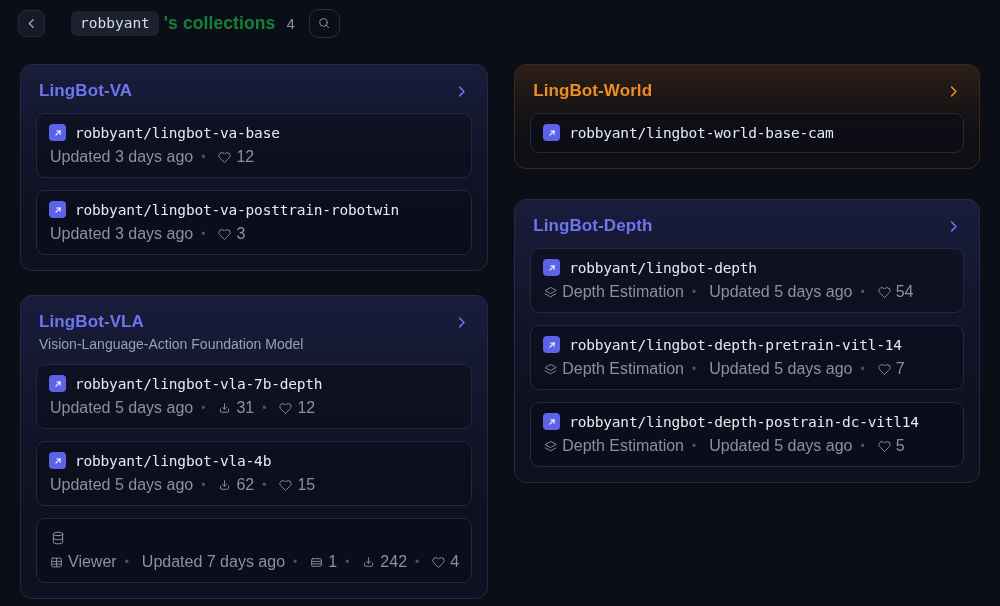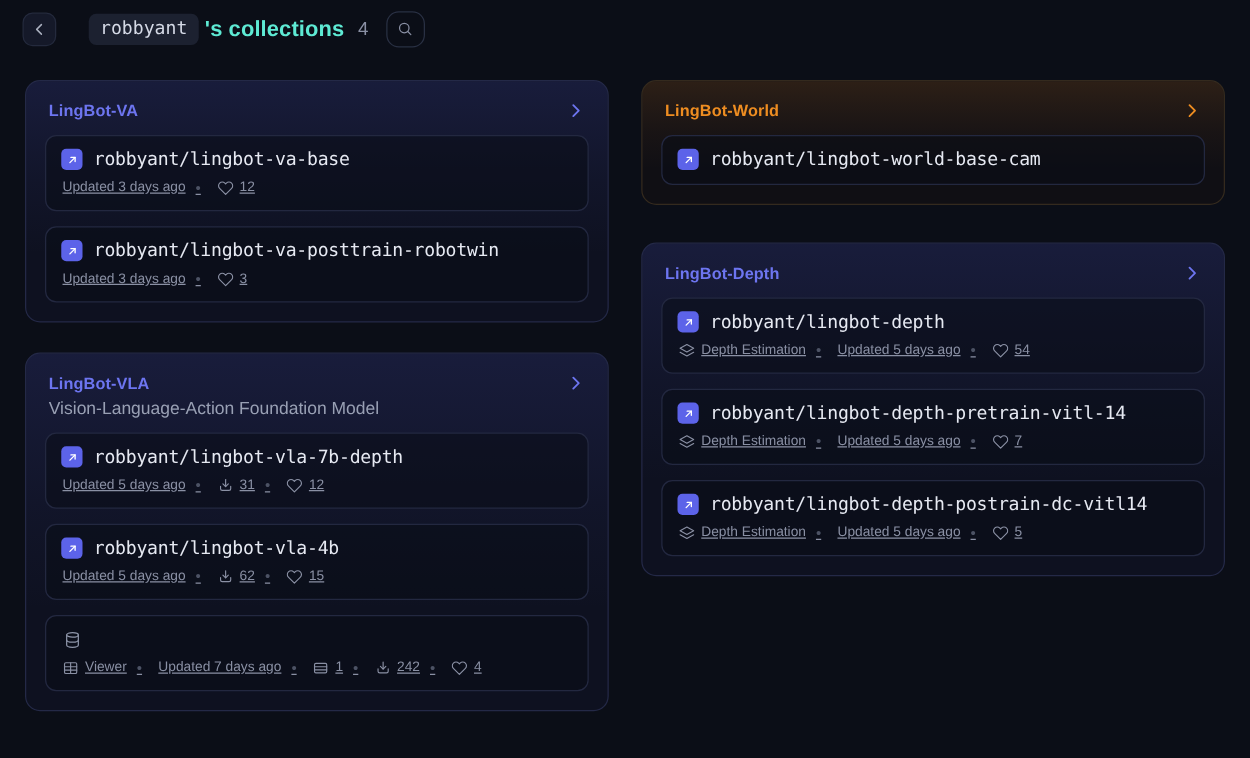--- a/index.html
+++ b/index.html
@@ -20,21 +20,21 @@
     background: #151929; border: 1px solid #242a3d; color: #aab0bf;
     display: flex; align-items: center; justify-content: center; cursor: pointer;
   }
   .back-btn svg { width: 13px; height: 13px; stroke-width: 2.2; }
   .user-chip {
     margin-left: 26px;
     font-family: "DejaVu Sans Mono", monospace;
     font-size: 14.5px; color: #d5dae6;
     background: #1c2130; border-radius: 6px; padding: 4px 9px 5px; cursor: pointer;
   }
-  .hdr-title { font-size: 17.5px; font-weight: 700; color: #5eead4; margin-left: 5px; letter-spacing: .1px; }
+  .hdr-title { font-size: 17.5px; font-weight: 700; color: #15803d; margin-left: 5px; letter-spacing: .1px; }
   .hdr-count { font-size: 15px; color: #8a90a4; margin-left: 11px; }
   .search-btn {
     margin-left: 14px; width: 31px; height: 29px; border-radius: 10px;
     background: transparent; border: 1px solid #293043; color: #8a90a4;
     display: flex; align-items: center; justify-content: center; cursor: pointer;
   }
   .search-btn svg { width: 14px; height: 14px; }
 
   
   .grid { margin: 26px 20px 0; display: grid; grid-template-columns: 1fr 1fr; column-gap: 26px; align-items: start; }
@@ -54,21 +54,21 @@
     border-color: #342a1e;
     background:
       linear-gradient(180deg, rgba(238,141,38,0.13) 0%, rgba(238,141,38,0.04) 42%, rgba(238,141,38,0) 72%),
       #100f14;
   }
   .card-head {
     display: flex; align-items: center; justify-content: space-between;
     color: #6d75f0; cursor: pointer; padding: 3px 3px 0 3px; text-decoration: none;
   }
   .card.orange .card-head { color: #ee8d21; }
-  .card-title { font-size: 13px; font-weight: 700; letter-spacing: .1px; }
+  .card-title { font-size: 17px; font-weight: 700; letter-spacing: .1px; }
   .card-head .chev { width: 15px; height: 15px; stroke-width: 2.4; }
   .card-subtitle { font-size: 14px; color: #99a0b4; margin: 4px 3px 0; }
 
   .items { margin-top: 12px; display: flex; flex-direction: column; gap: 12px; }
   .item {
     display: block; text-decoration: none; cursor: pointer;
     background: rgba(10,13,22,0.55);
     border: 1px solid #232840; border-radius: 9px;
     padding: 10px 12px 11px;
   }
@@ -78,21 +78,21 @@
     background: #5c63e9; color: #ffffff;
     display: flex; align-items: center; justify-content: center;
   }
   .model-badge svg { width: 10px; height: 10px; stroke-width: 2.6; }
   .dataset-badge { flex: 0 0 auto; width: 17px; height: 17px; color: #8d94a8; display: flex; align-items: center; justify-content: center; }
   .dataset-badge svg { width: 14px; height: 14px; }
   .item-name {
     font-family: "DejaVu Sans Mono", monospace;
     font-size: 14.5px; color: #e6e9f2; letter-spacing: -0.2px; white-space: nowrap;
   }
-  .meta { margin-top: 7px; display: flex; align-items: center; font-size: 11px; color: #8a90a4; padding-left: 1px; text-decoration: underline; }
+  .meta { margin-top: 7px; display: flex; align-items: center; font-size: 16px; color: #8a90a4; padding-left: 1px; }
   .seg { display: inline-flex; align-items: center; gap: 5px; white-space: nowrap; }
   .seg + .seg::before { content: "•"; color: #4c5264; margin: 0 8px; font-size: 12px; }
 </style>
 </head>
 <body>
 
 <svg width="0" height="0" style="position:absolute" aria-hidden="true">
   <defs>
     <symbol id="i-chev-left" viewBox="0 0 24 24">
         <path d="M15 5l-7 7 7 7"></path>

